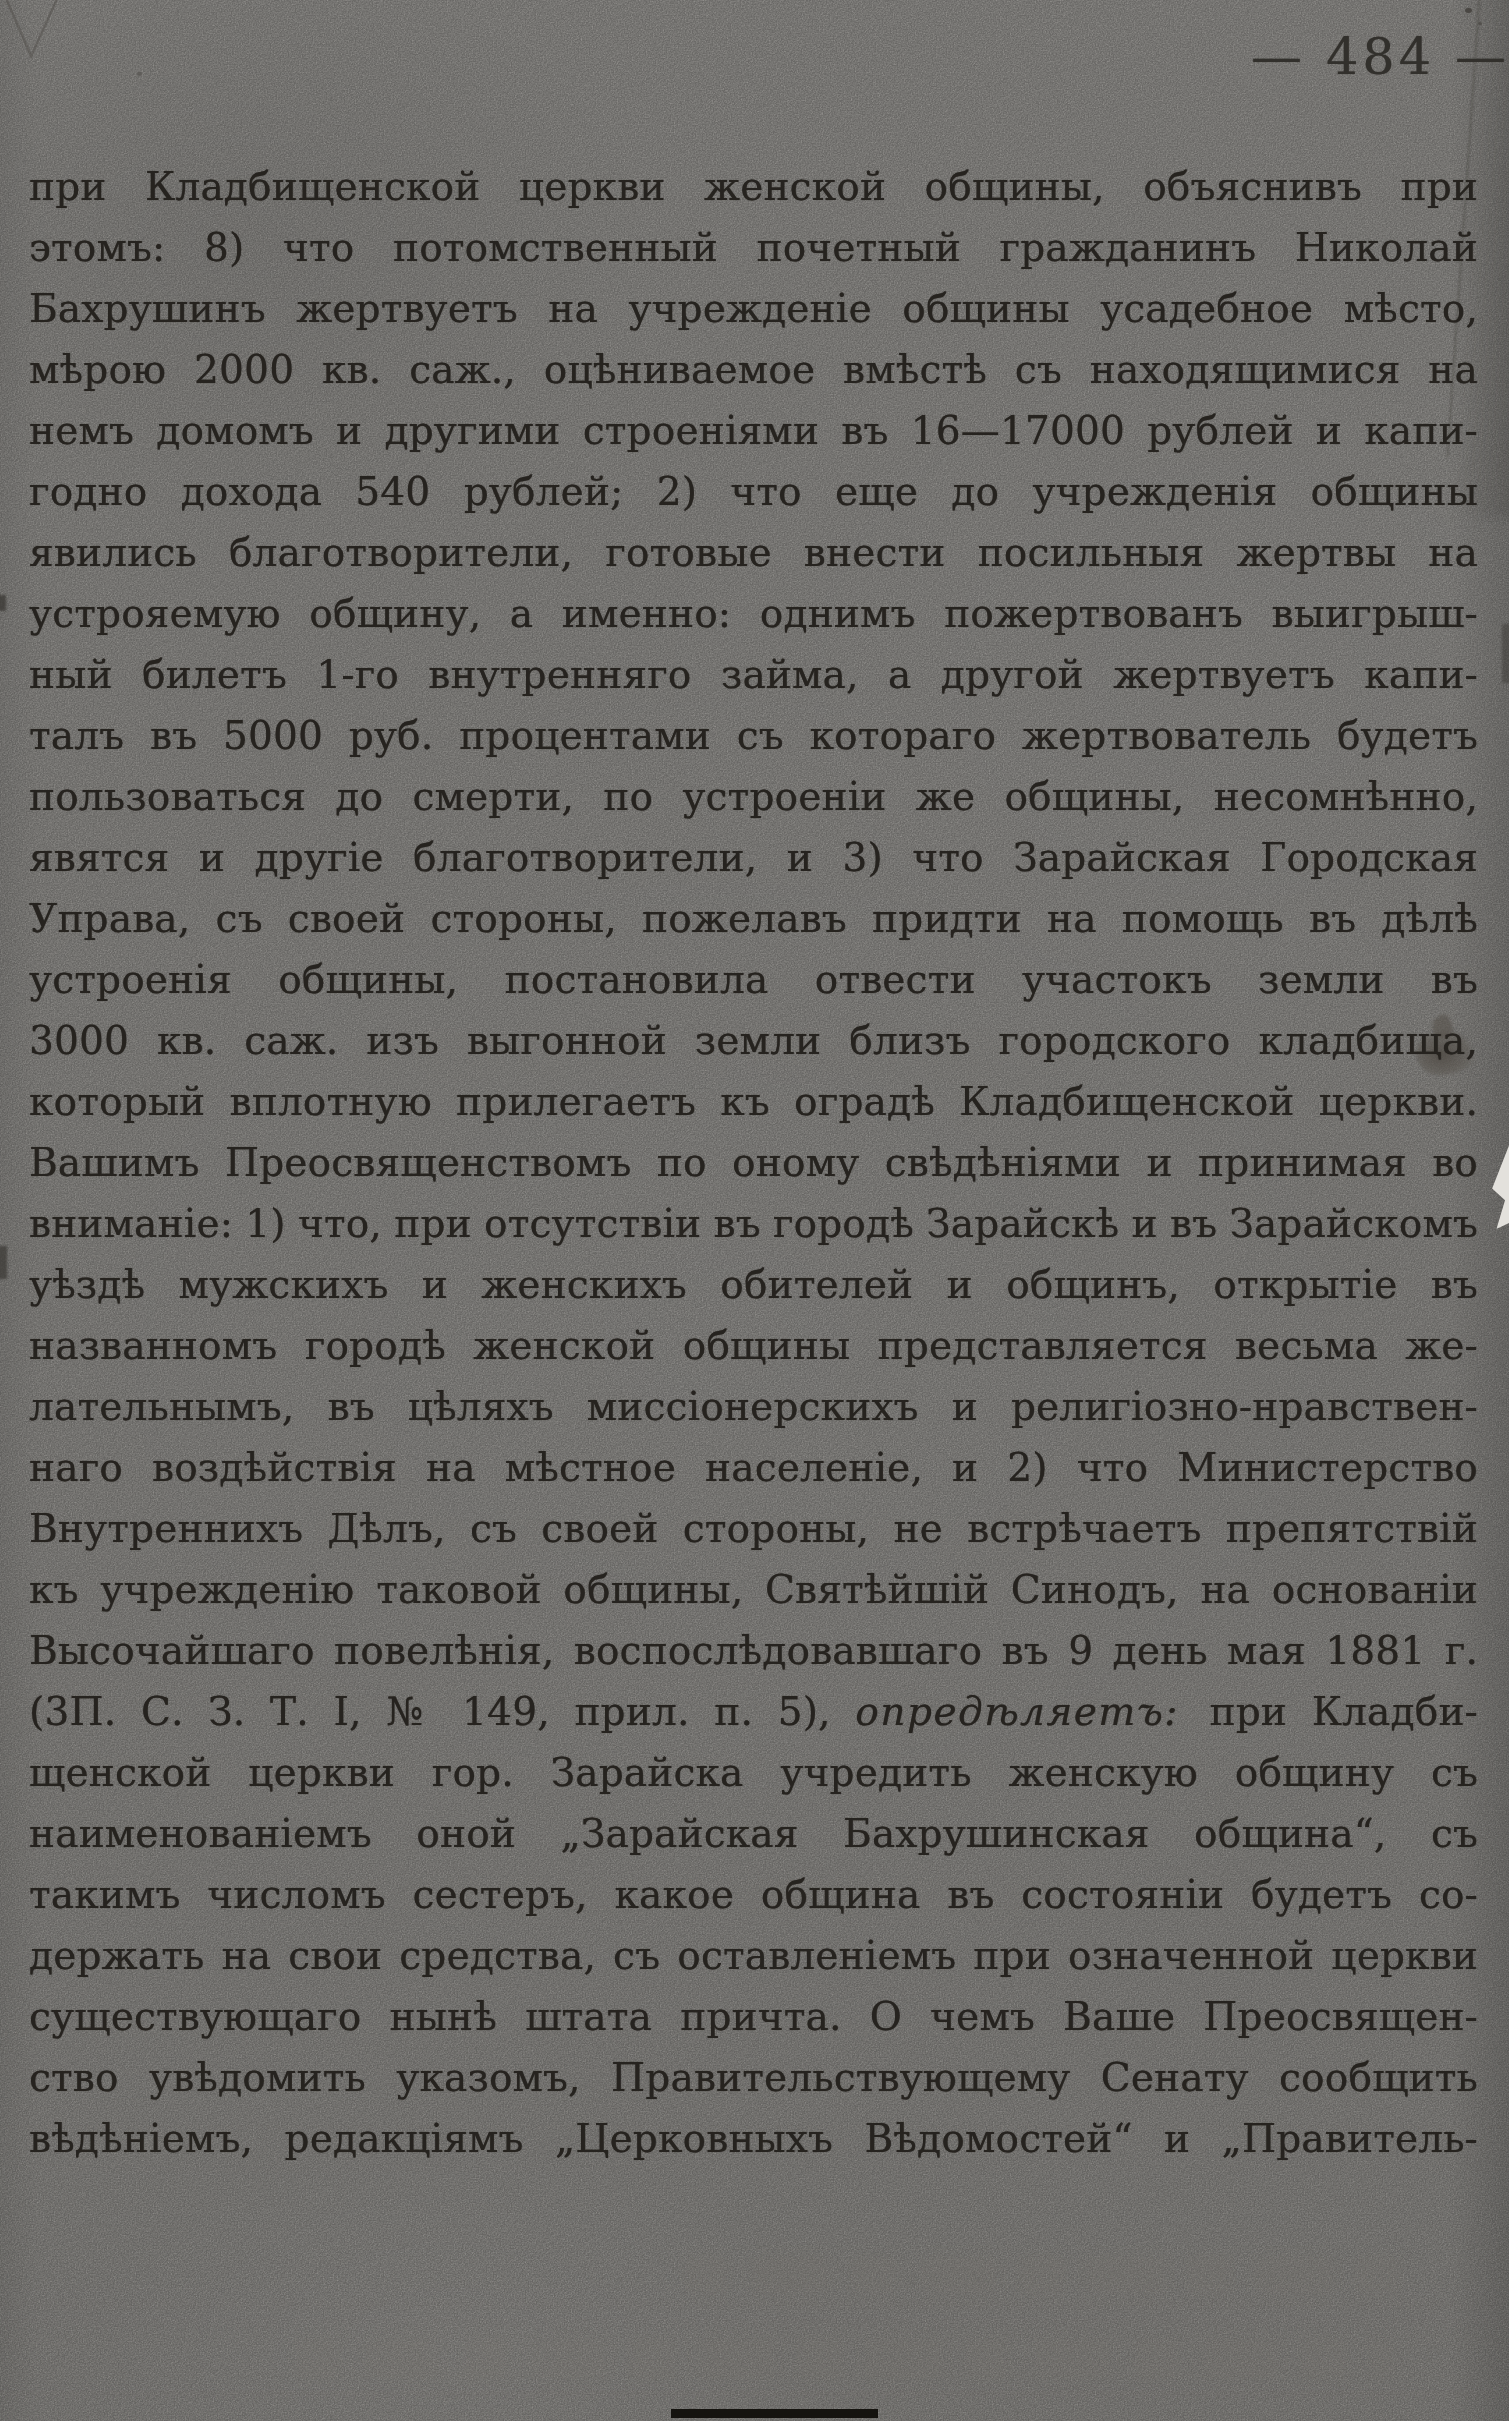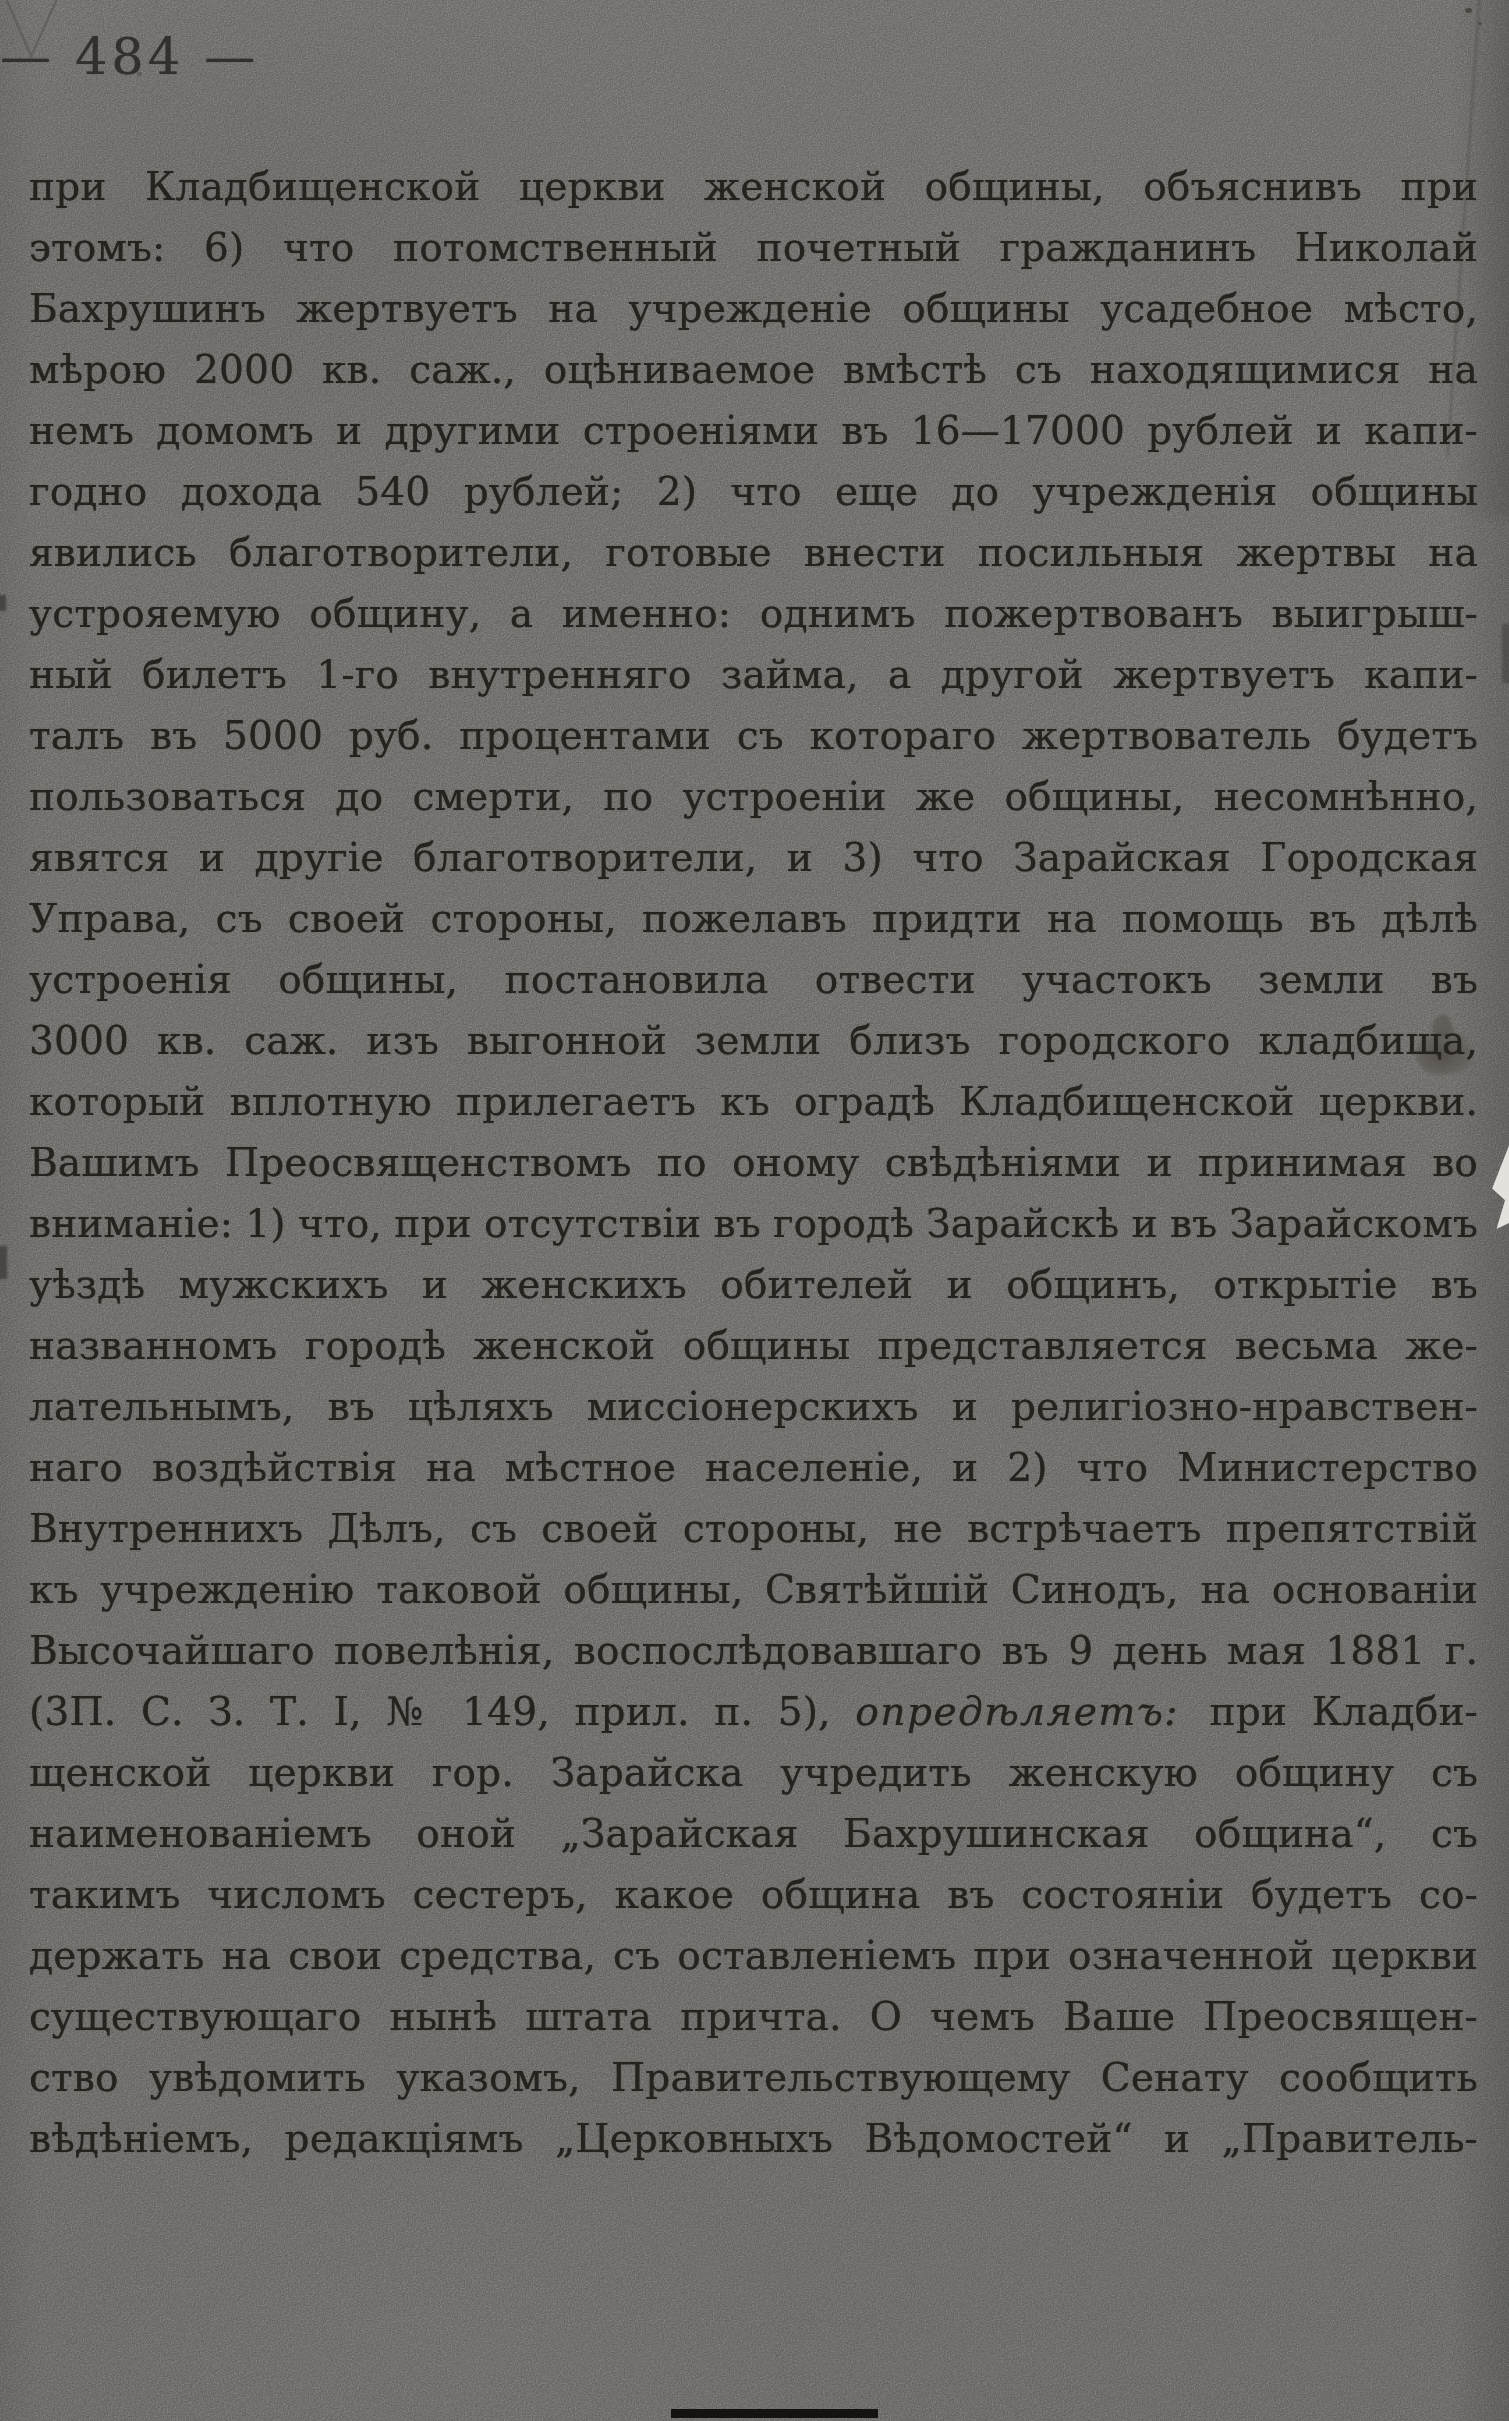--- a/index.html
+++ b/index.html
@@ -21,21 +21,21 @@
       linear-gradient(172deg, #adaba7 0%, #a8a6a2 45%, #a4a29e 100%);
   }
   .texture {
     position: absolute; inset: 0; width: 100%; height: 100%;
     opacity: 0.38; pointer-events: none;
   }
   
   .page-number {
     position: absolute;
     top: 27px; left: 0; width: 100%;
-    text-align: left;
+    text-align: right;
     font-size: 51px;
     line-height: 59px;
     letter-spacing: 3.9px;
     color: #32302c;
     text-shadow: 0 0 1px rgba(40,37,33,0.55);
     filter: blur(0.3px);
   }
   .body-text {
     position: absolute;
     left: 29px; right: 32px; top: 156px;
@@ -154,21 +154,21 @@
   <div class="ghost g1"></div>
   <div class="ghost g2"></div>
 
   <div class="ghost g4"></div>
   <div class="ghost g5"></div>
   <div class="ghost g6"></div>
 
   <div class="page-number">— 484 —</div>
   <div class="body-text" id="body-lines">
       <div class="line">при Кладбищенской церкви женской общины, объяснивъ при</div>
-      <div class="line">этомъ: 6) что потомственный почетный гражданинъ Николай</div>
+      <div class="line">этомъ: 8) что потомственный почетный гражданинъ Николай</div>
       <div class="line">Бахрушинъ жертвуетъ на учрежденіе общины усадебное мѣсто,</div>
       <div class="line">мѣрою 2000 кв. саж., оцѣниваемое вмѣстѣ съ находящимися на</div>
       <div class="line">немъ домомъ и другими строеніями въ 16—17000 рублей и капи-</div>
       <div class="line">годно дохода 540 рублей; 2) что еще до учрежденія общины</div>
       <div class="line">явились благотворители, готовые внести посильныя жертвы на</div>
       <div class="line">устрояемую общину, а именно: однимъ пожертвованъ выигрыш-</div>
       <div class="line">ный билетъ 1-го внутренняго займа, а другой жертвуетъ капи-</div>
       <div class="line">талъ въ 5000 руб. процентами съ котораго жертвователь будетъ</div>
       <div class="line">пользоваться до смерти, по устроеніи же общины, несомнѣнно,</div>
       <div class="line">явятся и другіе благотворители, и 3) что Зарайская Городская</div>

